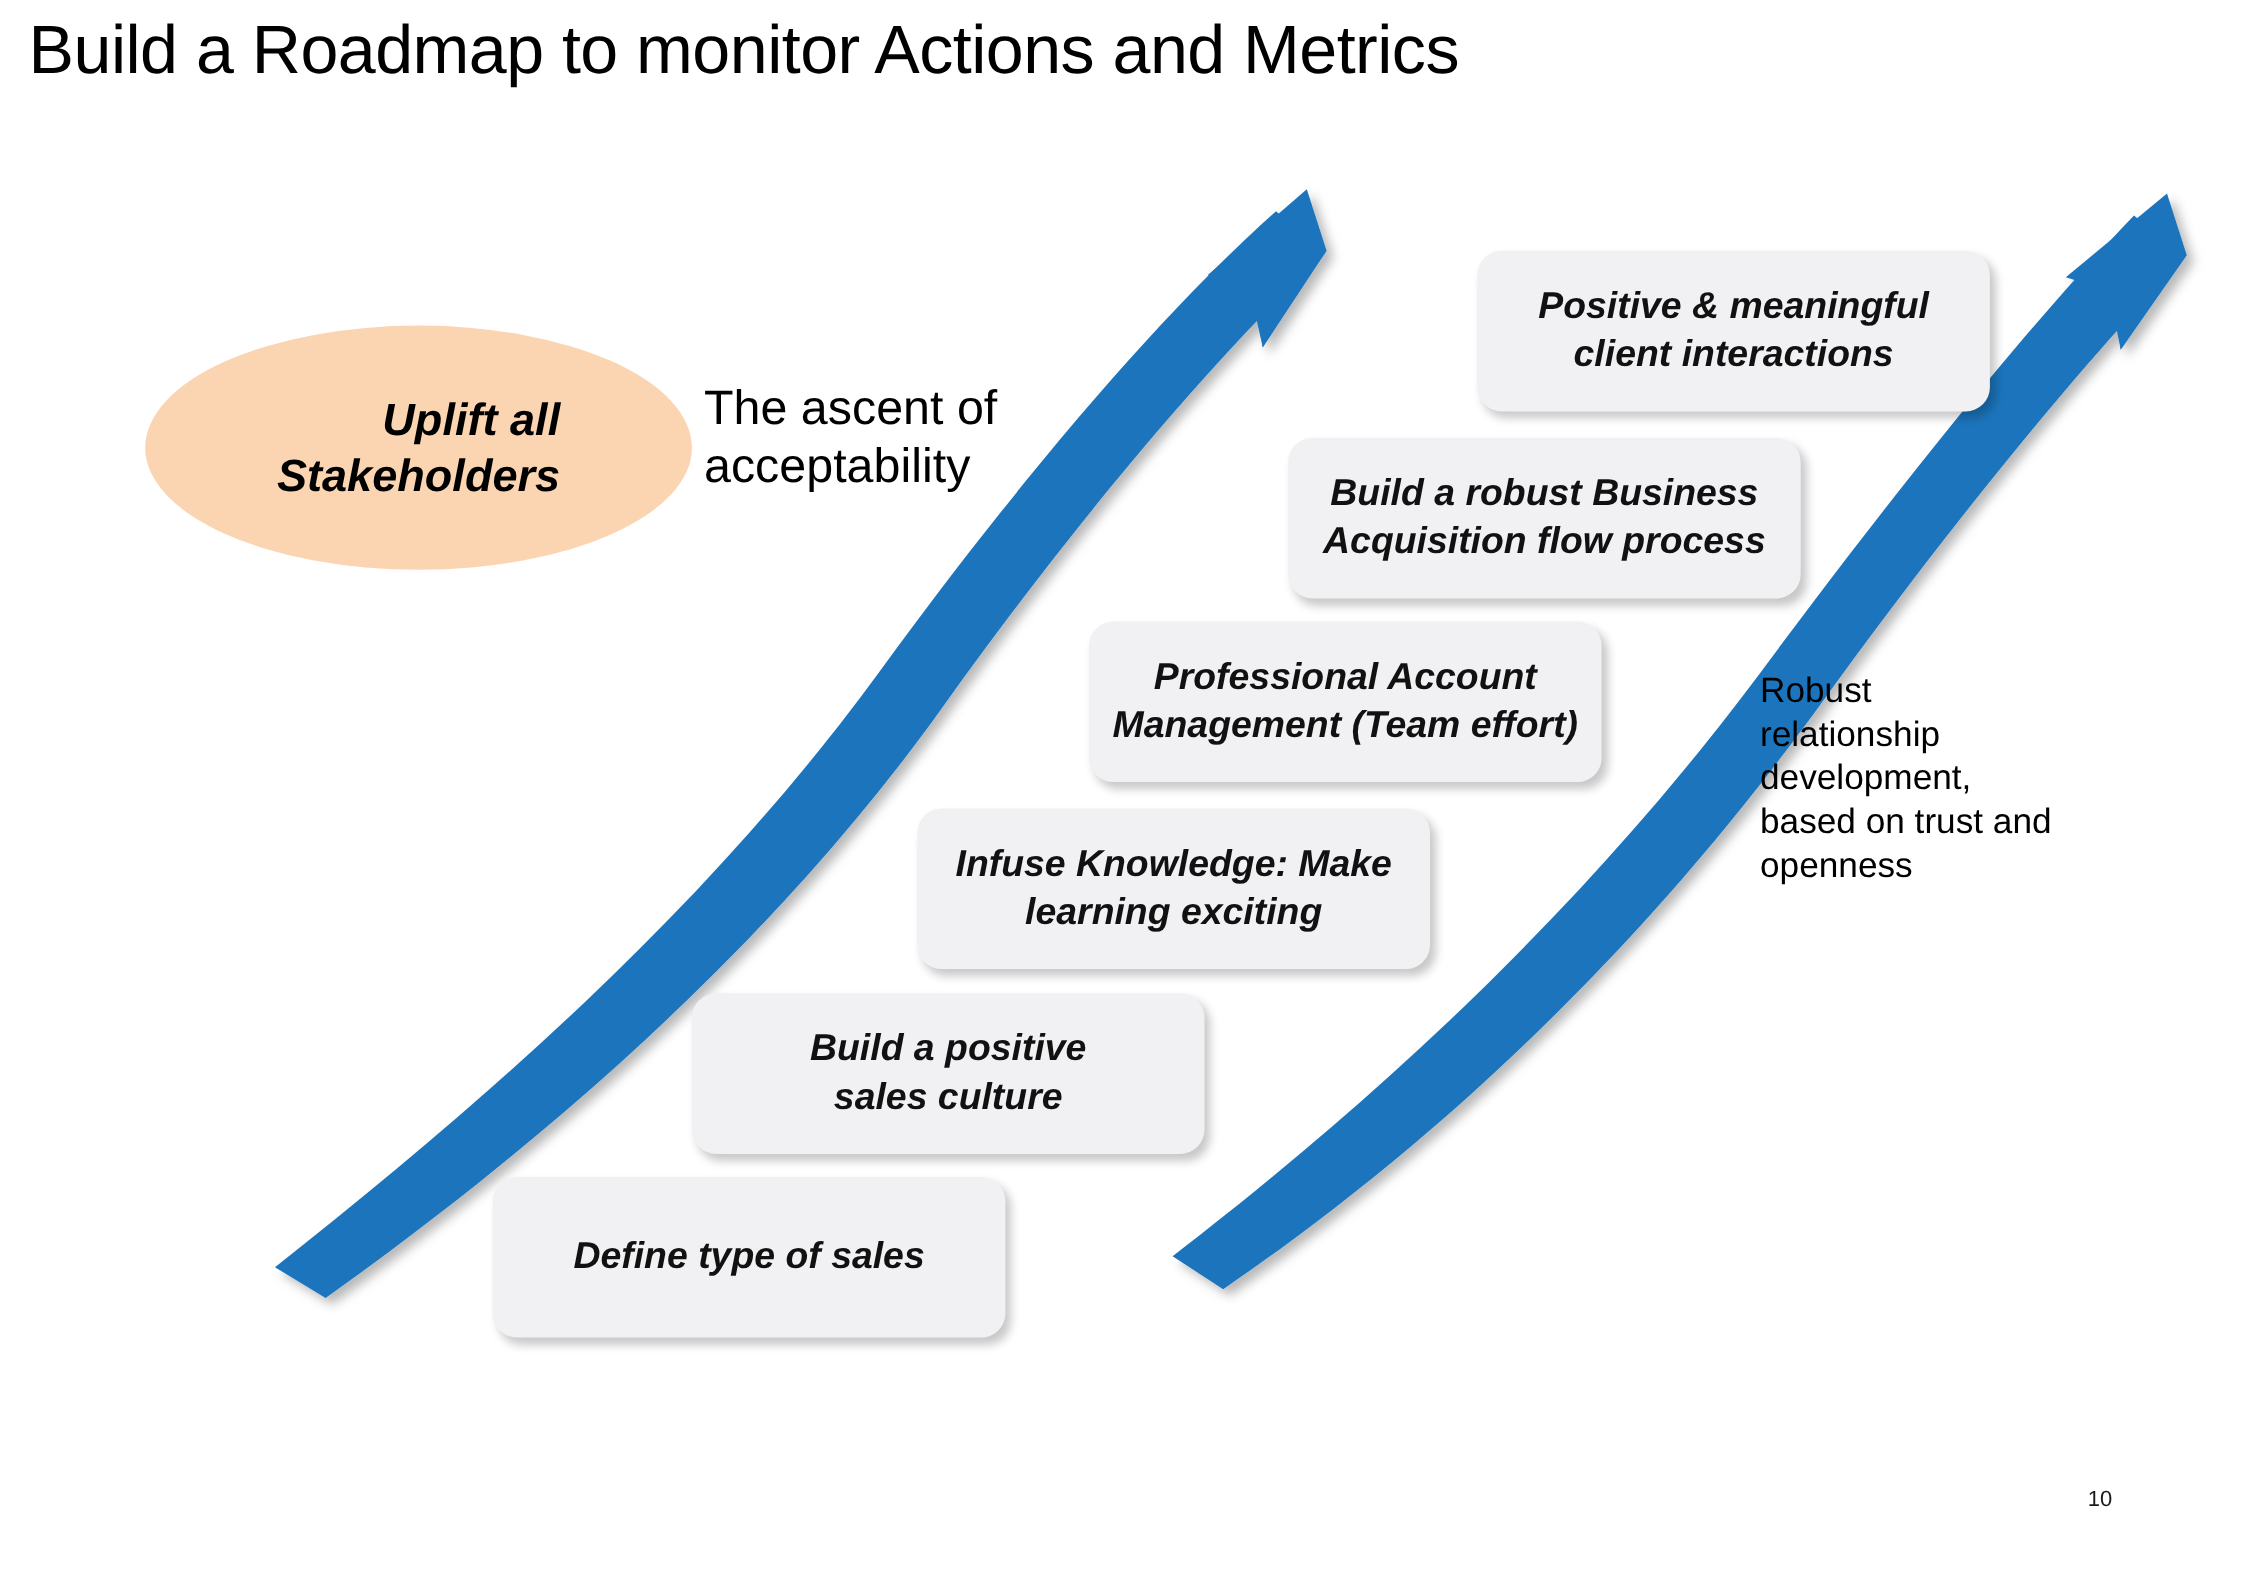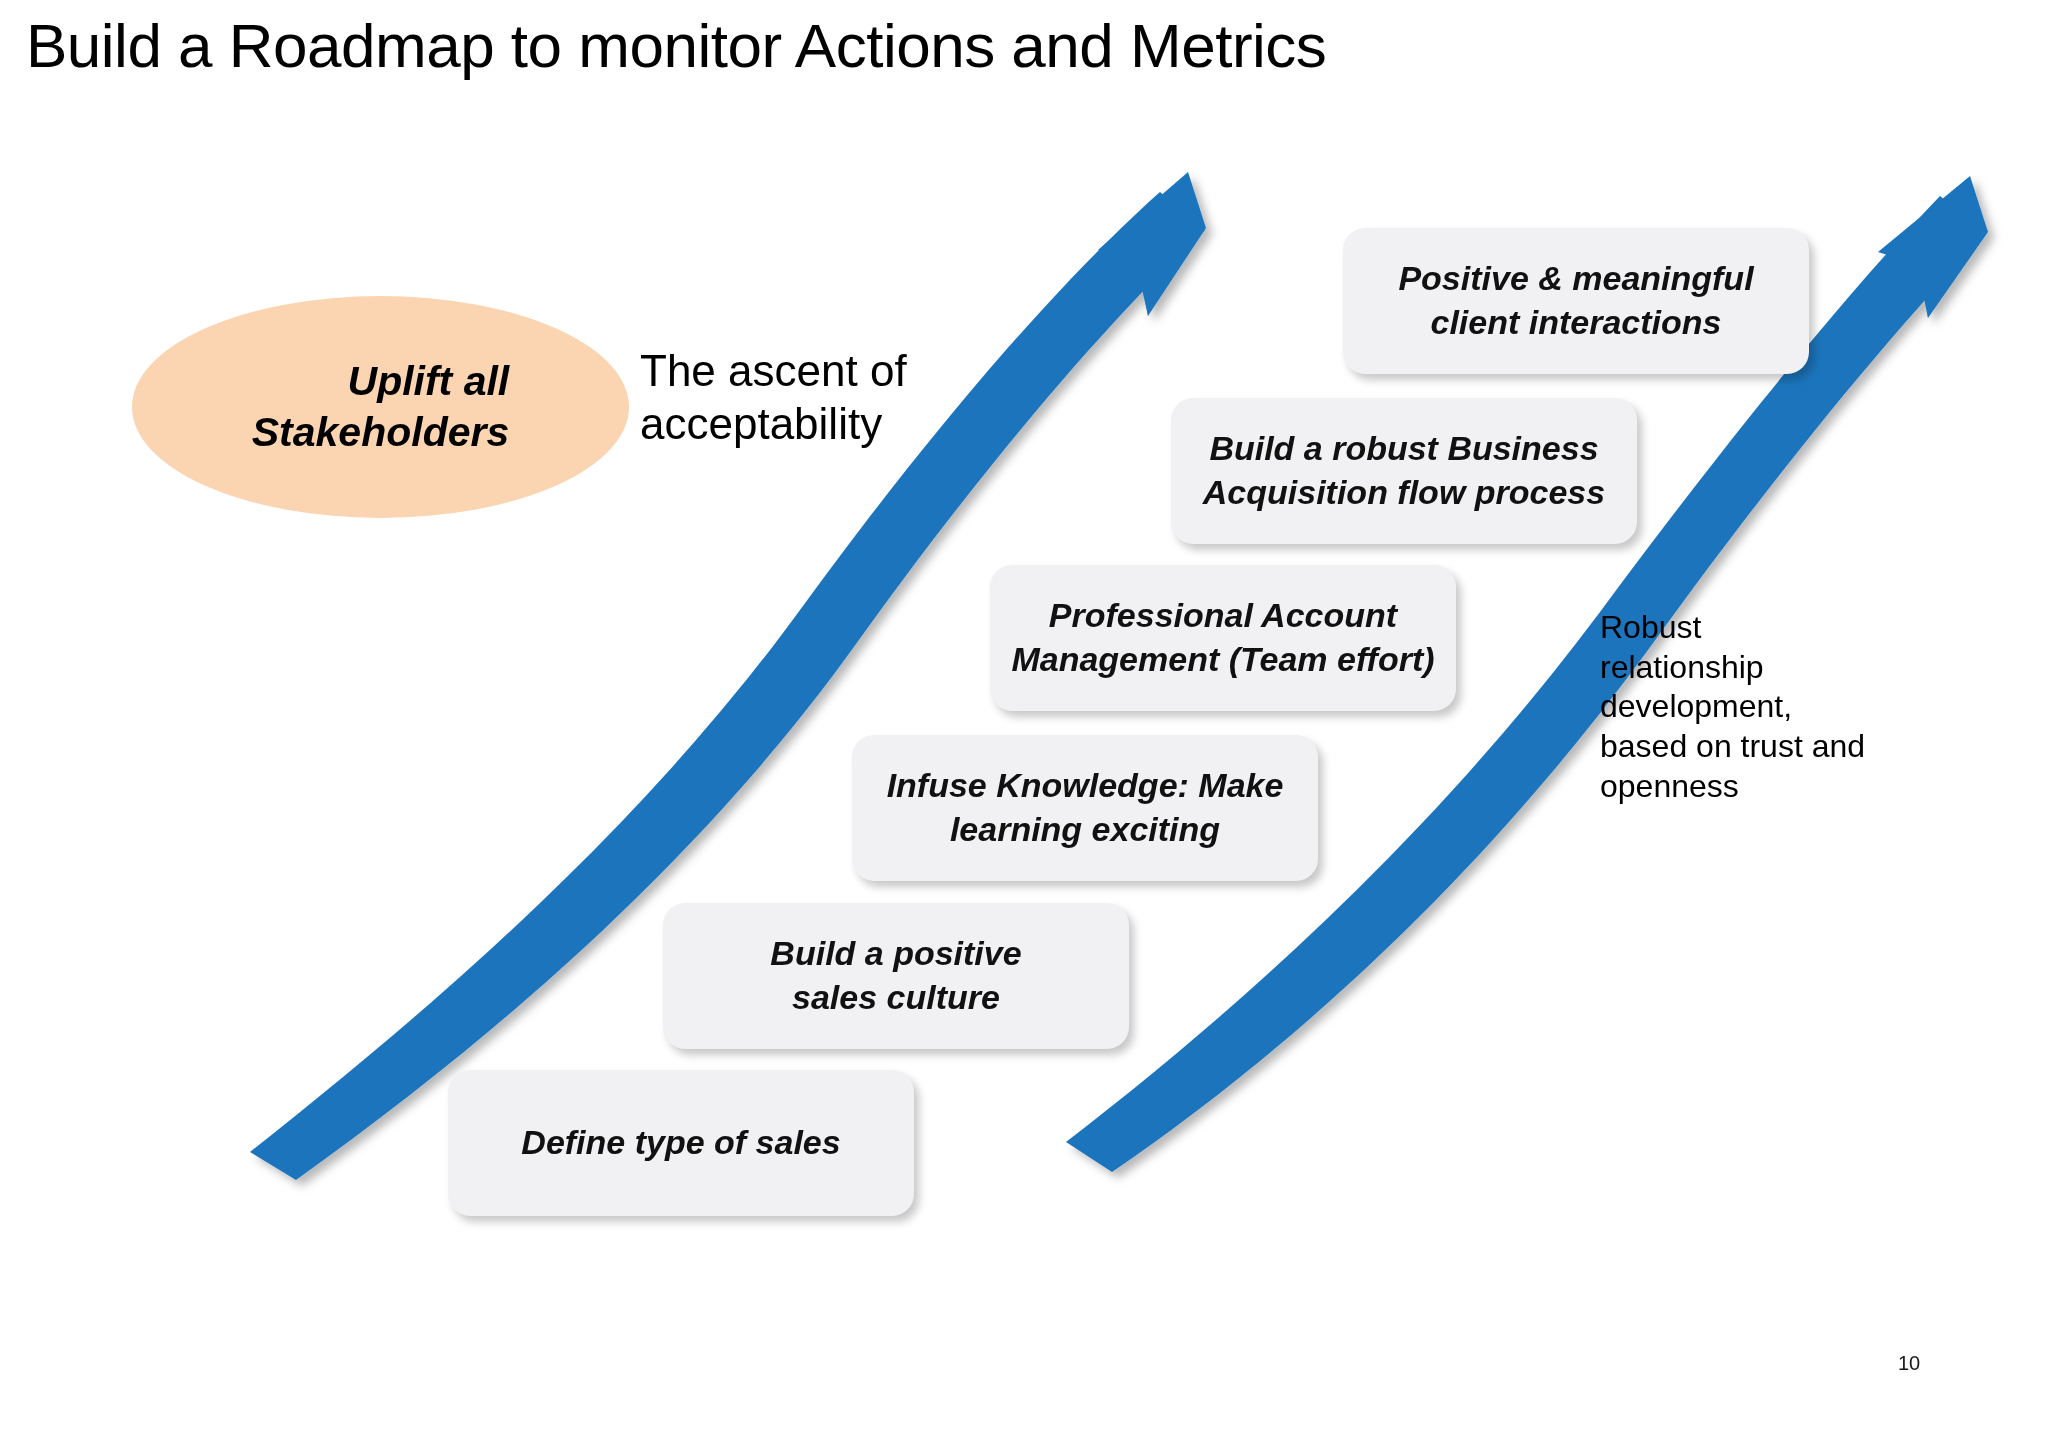--- a/index.html
+++ b/index.html
@@ -99,22 +99,22 @@
   }
   .step-box .box-text {
     font-size: 34px;
     font-weight: bold;
     font-style: italic;
     color: #111111;
     line-height: 1.28;
   }
 
   #box-define      { left: 448px;  top: 1070px; width: 466px; height: 146px; }
-  #box-culture     { left: 663px;  top: 903px;  width: 466px; height: 146px; justify-content: center; }
-  #box-infuse      { left: 852px;  top: 735px;  width: 466px; height: 146px; text-align: center; }
+  #box-culture     { left: 629px;  top: 903px;  width: 466px; height: 146px; justify-content: center; }
+  #box-infuse      { left: 834px;  top: 735px;  width: 466px; height: 146px; text-align: center; }
   #box-account     { left: 990px;  top: 565px;  width: 466px; height: 146px; }
   #box-acquisition { left: 1171px; top: 398px;  width: 466px; height: 146px; }
   #box-client      { left: 1343px; top: 228px;  width: 466px; height: 146px; }
 
   
   #page-number {
     position: absolute;
     left: 1898px;
     top: 1352px;
     font-size: 20px;

